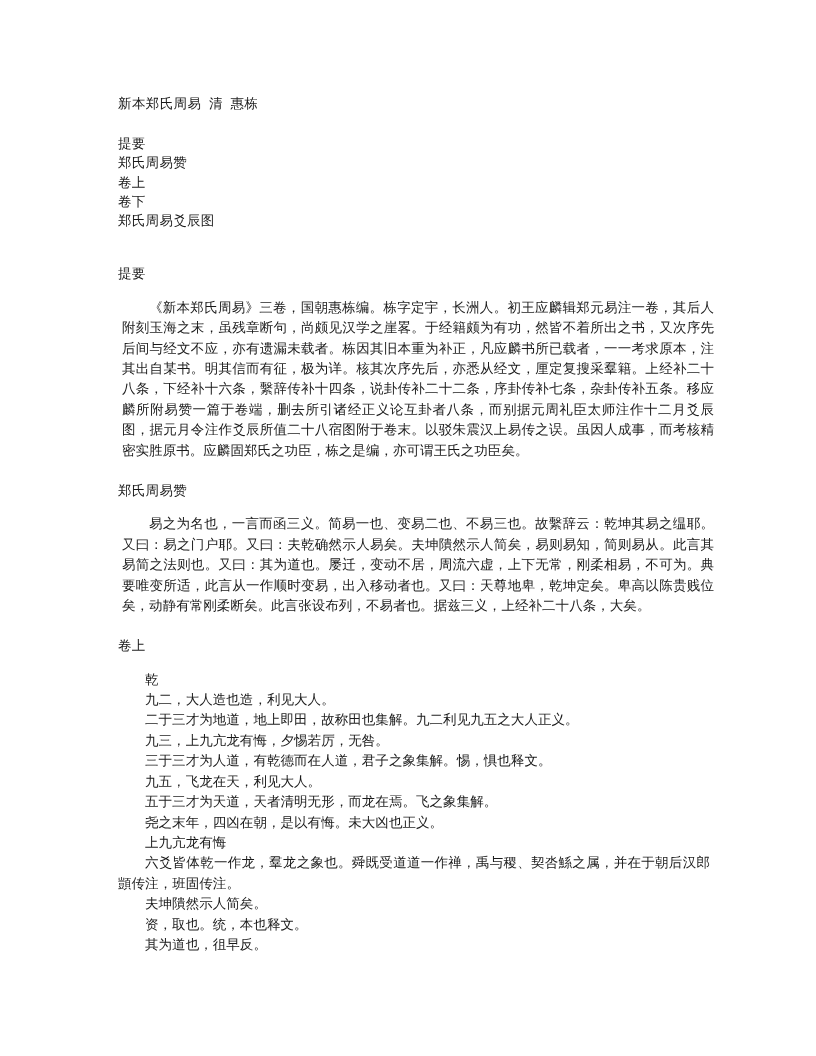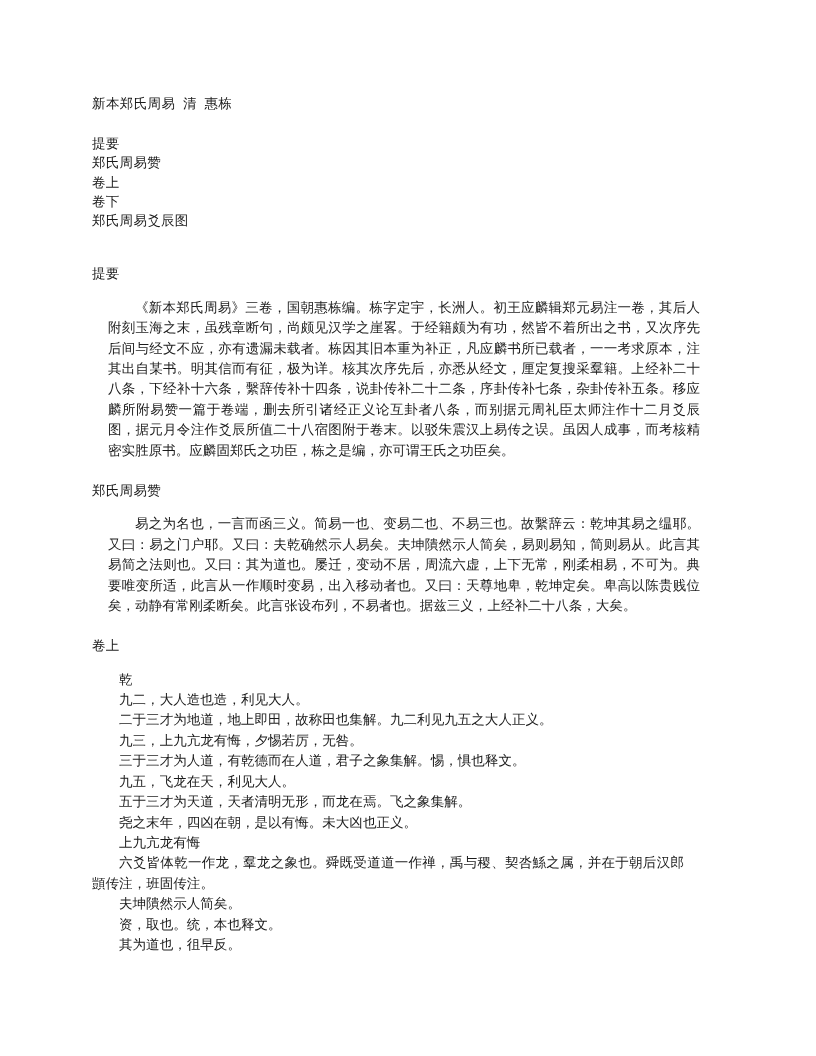--- a/index.html
+++ b/index.html
@@ -14,21 +14,21 @@
     font-family: "Liberation Serif", "DejaVu Serif", serif;
     color: #1a1a1a;
     -webkit-font-smoothing: antialiased;
   }
   .page {
     position: relative;
     width: 816px;
     height: 1056px;
     background: #ffffff;
     box-sizing: border-box;
-    padding: 94px 106px 0 92px;
+    padding: 94px 106px 0 118px;
   }
   .doc-title {
     font-size: 13.5px;
     line-height: 19px;
     letter-spacing: 0.4px;
     margin: 0 0 21px 0;
     white-space: pre;
   }
   .toc {
     margin: 0 0 34px 0;
@@ -46,21 +46,21 @@
     margin: 0 0 14px 0;
     white-space: pre;
   }
   .body-para {
     font-size: 13.5px;
     line-height: 20.4px;
     letter-spacing: 0.05px;
     text-align: justify;
     text-justify: inter-ideograph;
     text-indent: 2em;
-    margin: 0 0 20px 16px;
+    margin: 0 0 20px 4px;
     width: 592px;
   }
   .block-indent {
     margin: 0 0 0 0;
     width: 592px;
   }
   .sutra-line {
     font-size: 13.5px;
     line-height: 20.4px;
     letter-spacing: 0.05px;

